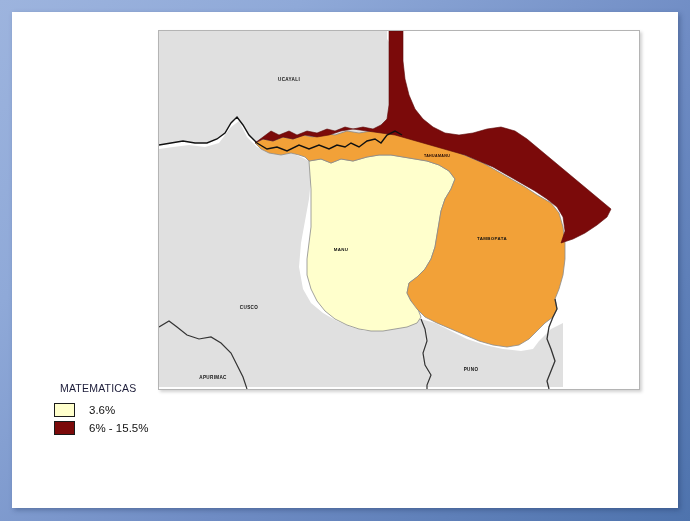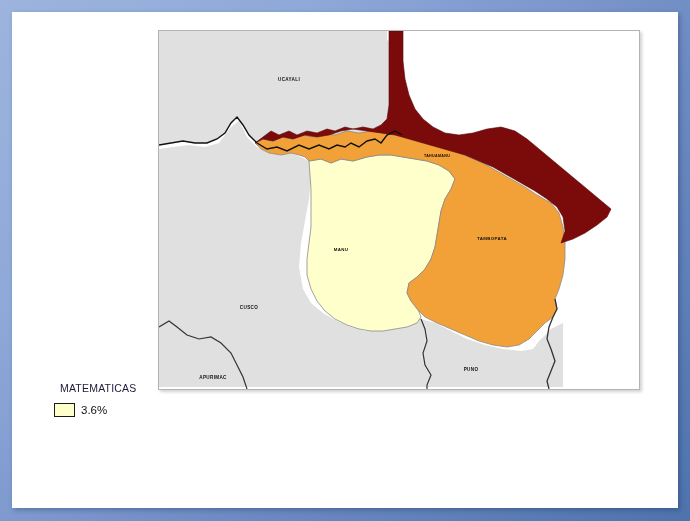--- a/index.html
+++ b/index.html
@@ -41,20 +41,21 @@
     font-size:10.5px;
     color:#1b1b38;
     letter-spacing:.2px;
     margin:0 0 9px 6px;
     white-space:nowrap;
   }
   .legend-row{
     display:flex;align-items:center;
     margin-bottom:4px;
     white-space:nowrap;
+    gap:8px;
   }
   .swatch{
     width:19px;height:12px;
     border:1px solid #1a1a1a;
     margin-right:6px;
     flex:0 0 auto;
   }
   .legend-label{
     font-size:11.5px;
     color:#111111;
@@ -137,15 +138,19 @@
 
   <div class="legend">
     <div class="legend-title">MATEMATICAS</div>
 
     <div class="legend-row">
       <span class="swatch" style="background:#ffffcc"></span>
       <span class="legend-label">3.6%</span>
     </div>
 
 
+    <div class="legend-row">
+      <span class="swatch" style="background:#7b0a0a"></span>
+      <span class="legend-label">6% - 15.5%</span>
+    </div>
   </div>
 
 </div>
 
 </body></html>

